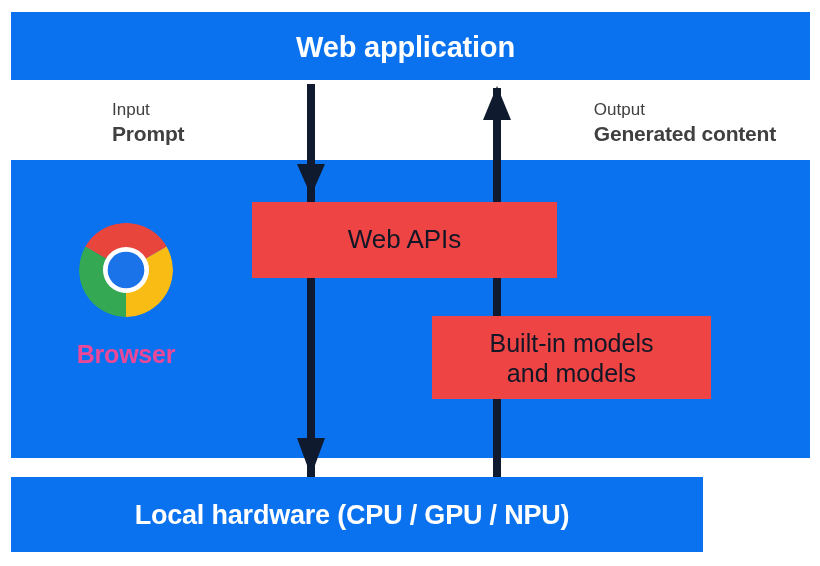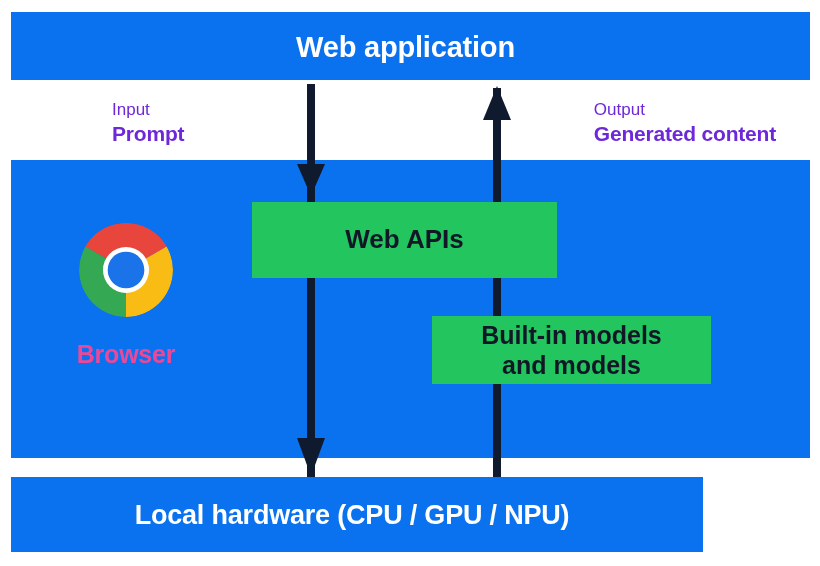--- a/index.html
+++ b/index.html
@@ -56,21 +56,21 @@
     font-size: 29px;
   }
   #band-bottom .band-title {
     top: 23px;
     font-size: 27px;
   }
 
   
   .io-label {
     position: absolute;
-    color: #6d28d9;
+    color: #404040;
     line-height: 1.28;
   }
   #io-input {
     left: 112px;
     top: 99px;
     text-align: left;
   }
   #io-output {
     right: 44px;
     top: 99px;
@@ -101,41 +101,41 @@
   #arrow-up {
     left: 473px;
     top: 84px;
     width: 48px;
     height: 394px;
   }
 
   
   .box {
     position: absolute;
-    background: #22c55e;
+    background: #ef4444;
     color: #111726;
-    font-weight: bold;
+    font-weight: normal;
     display: flex;
     align-items: center;
     justify-content: center;
     text-align: center;
     line-height: 1.2;
   }
   #box-web-apis {
     left: 252px;
     top: 202px;
     width: 305px;
     height: 76px;
     font-size: 26px;
   }
   #box-builtin {
     left: 432px;
     top: 316px;
     width: 279px;
-    height: 68px;
+    height: 83px;
     font-size: 25px;
   }
   .box-line { display: block; }
 
   
   #chrome-logo {
     position: absolute;
     left: 79px;
     top: 223px;
     width: 94px;

